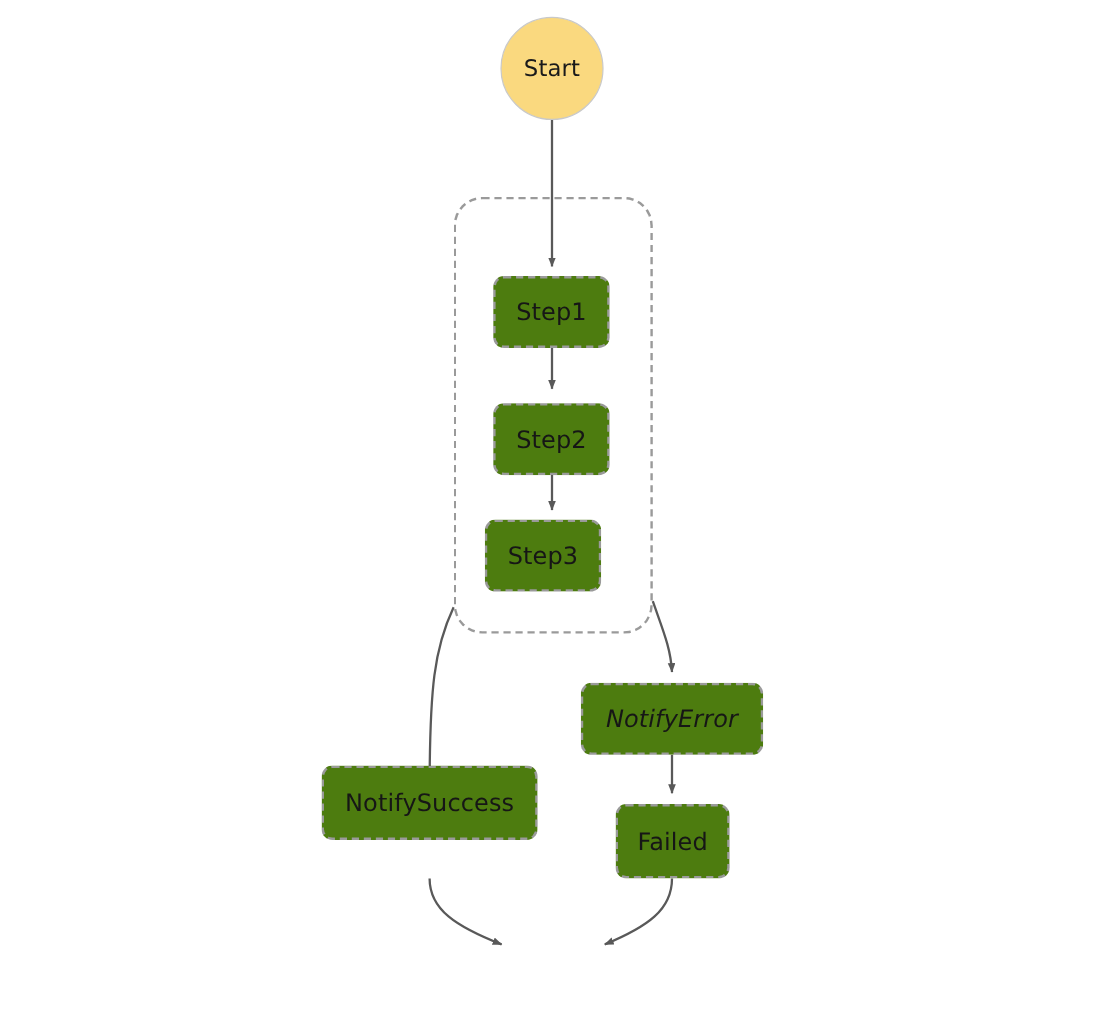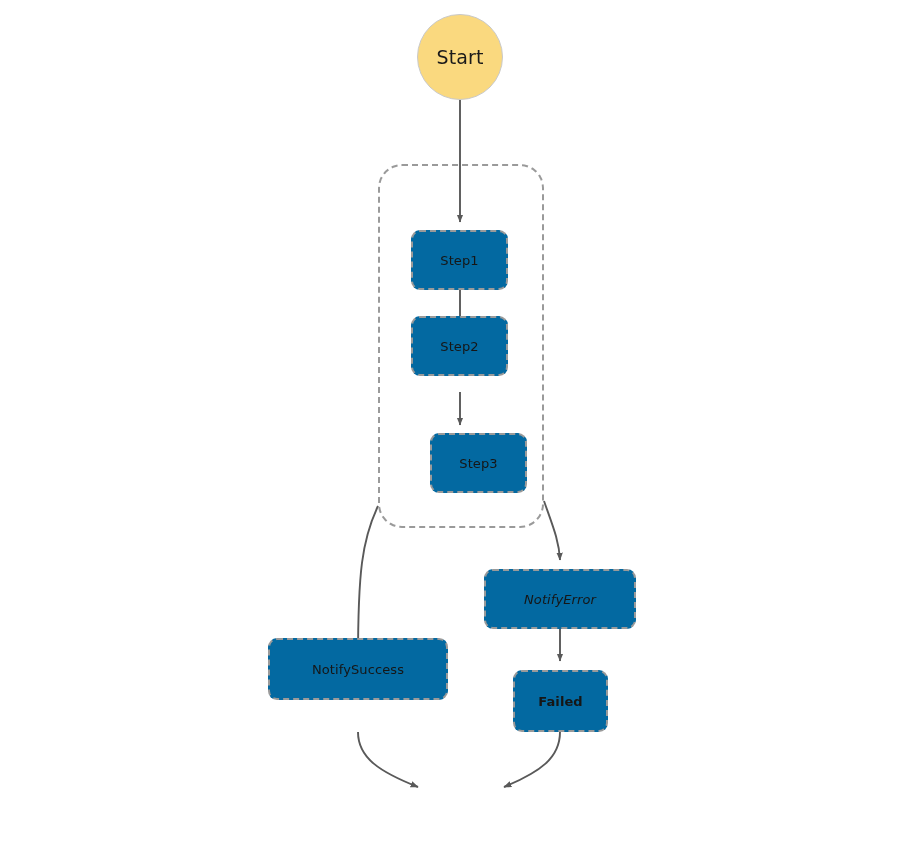--- a/index.html
+++ b/index.html
@@ -38,23 +38,23 @@
     border-radius: 50%;
     background: #FAD97F;
     border: 1px solid #C9C9C9;
     color: #1a1a1a;
     font-size: 19px;
     letter-spacing: 0.1px;
   }
   .node-task {
     border: 2px dashed #9a9a9a;
     border-radius: 9px;
-    background: #0369a1;
+    background: #4d7c0f;
     color: #161616;
-    font-size: 13px;
+    font-size: 20px;
     letter-spacing: 0.1px;
   }
   .group-container {
     position: absolute;
     box-sizing: border-box;
     border: 2px dashed #9a9a9a;
     border-radius: 24px;
     background: transparent;
   }
 </style>
@@ -85,34 +85,34 @@
   <div class="group-container" style="left:350px; top:164px; width:166px; height:364px;"></div>
 
   <div class="node node-terminal" style="left:389px; top:14px; width:86px; height:86px;">
     <span>Start</span>
   </div>
 
   <div class="node node-task" style="left:383px; top:230px; width:97px; height:60px;">
     <span>Step1</span>
   </div>
 
-  <div class="node node-task" style="left:383px; top:316px; width:97px; height:60px;">
+  <div class="node node-task" style="left:383px; top:336px; width:97px; height:60px;">
     <span>Step2</span>
   </div>
 
-  <div class="node node-task" style="left:402px; top:433px; width:97px; height:60px;">
+  <div class="node node-task" style="left:376px; top:433px; width:97px; height:60px;">
     <span>Step3</span>
   </div>
 
   <div class="node node-task" style="left:456px; top:569px; width:152px; height:60px;font-style:italic;">
     <span>NotifyError</span>
   </div>
 
   <div class="node node-task" style="left:240px; top:638px; width:180px; height:62px;">
     <span>NotifySuccess</span>
   </div>
 
-  <div class="node node-task" style="left:485px; top:670px; width:95px; height:62px;font-weight:bold;">
+  <div class="node node-task" style="left:485px; top:670px; width:95px; height:62px;">
     <span>Failed</span>
   </div>
 
 
 </div>
 
 </body></html>

